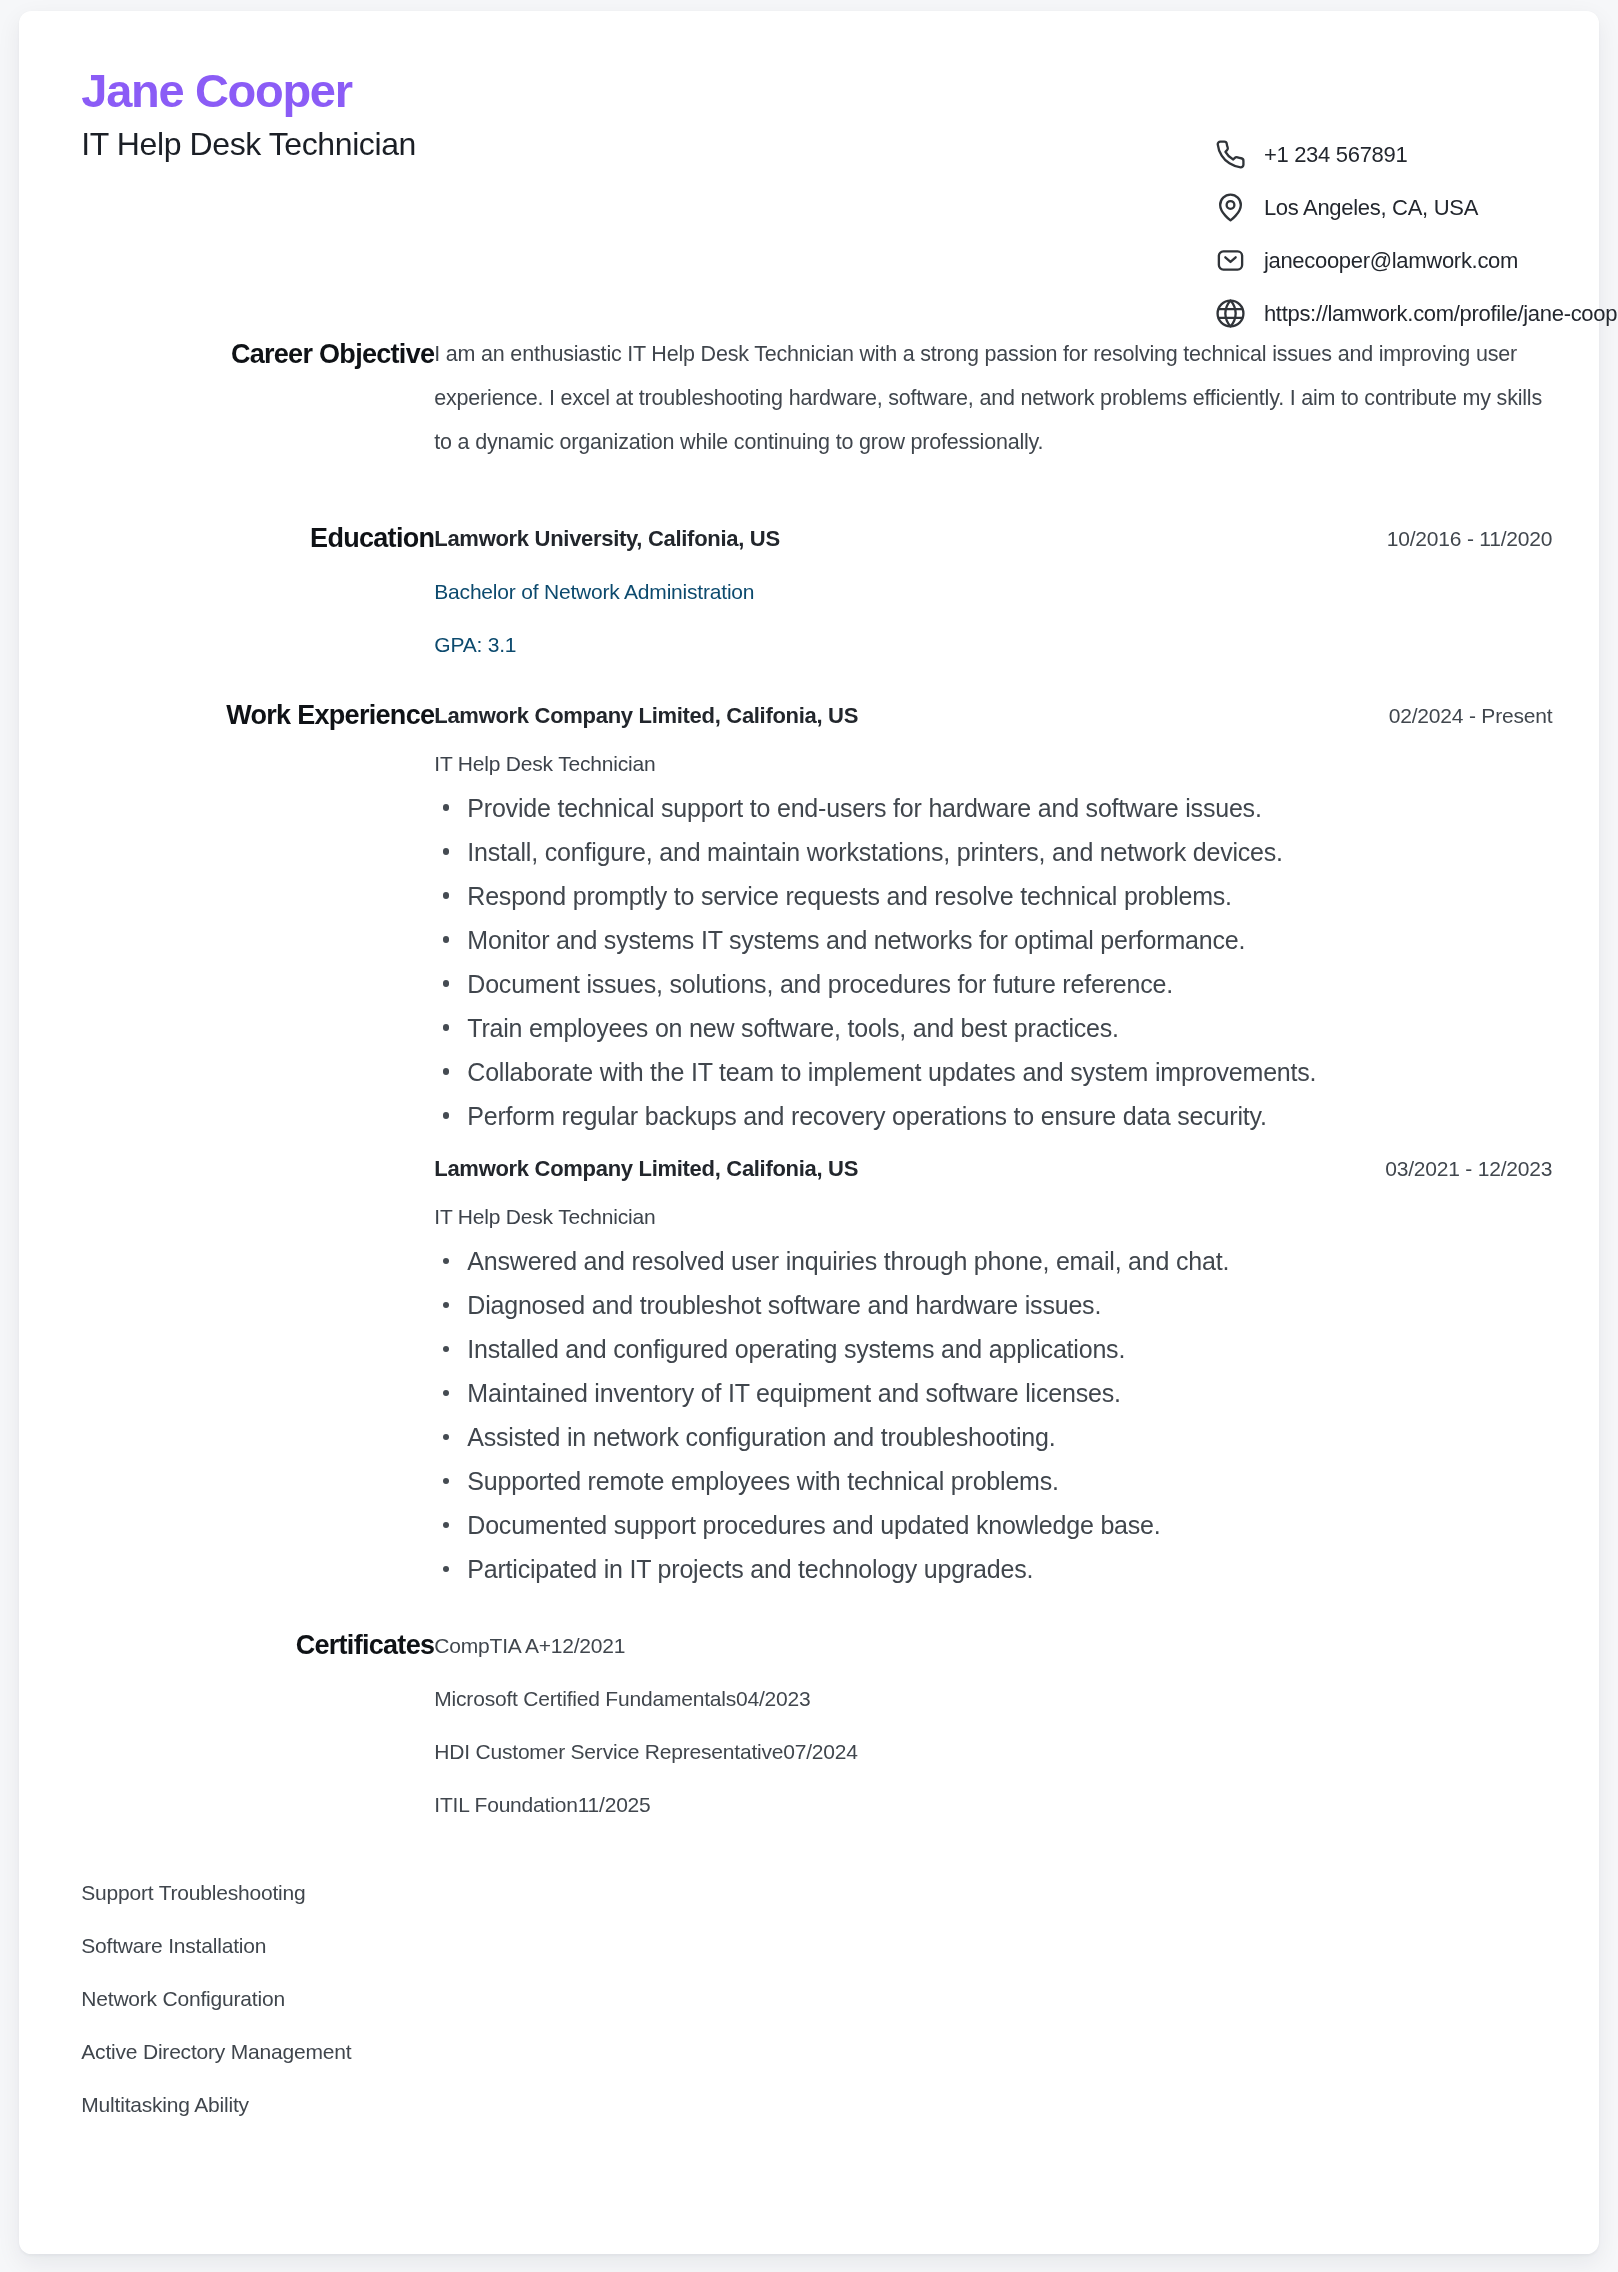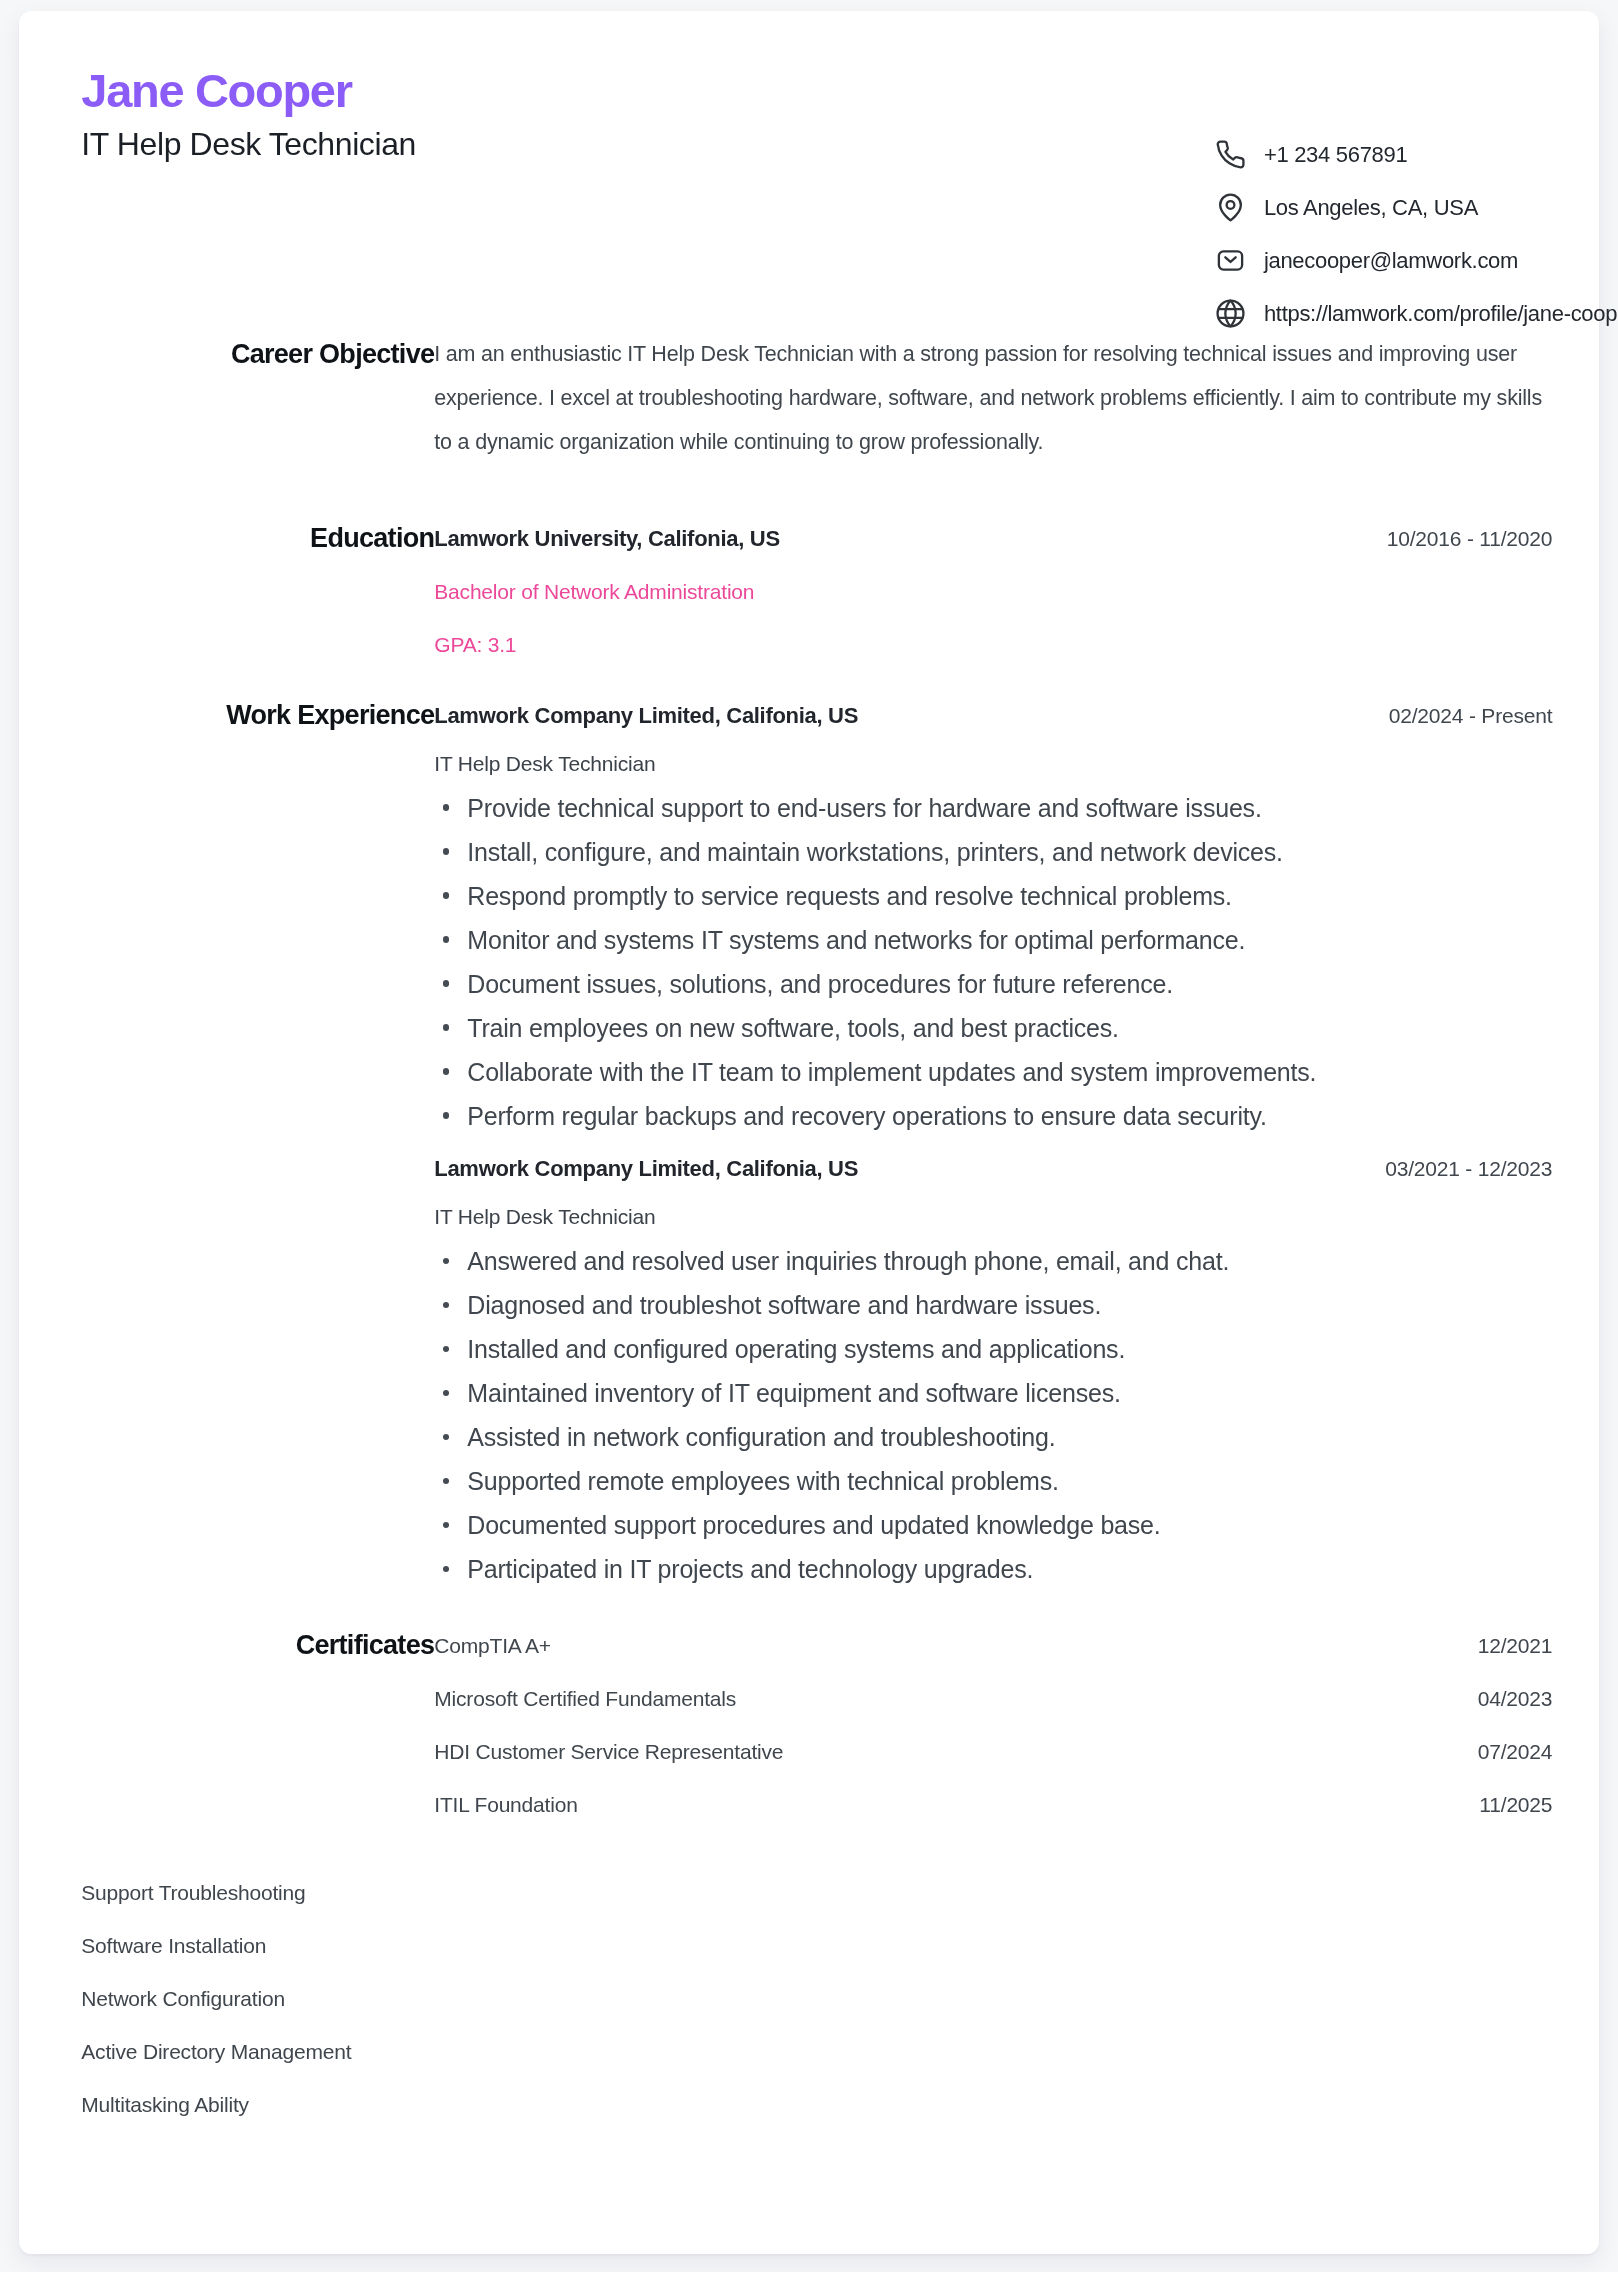--- a/index.html
+++ b/index.html
@@ -50,40 +50,40 @@
   }
   .section-body { flex: 1; min-width: 0; color: #40464d; }
   .lh50 { line-height: 44px; }
   .lh60 { line-height: 53px; }
 
   .objective-text { font-size: 21.5px; line-height: 44px; letter-spacing: -0.2px; color: #40464d; }
 
   .entry-head { display: flex; justify-content: space-between; align-items: center; line-height: 53px; }
   .entry-title { font-size: 22px; font-weight: 700; color: #22262c; letter-spacing: -0.3px; }
   .entry-date { font-size: 21px; color: #40464d; letter-spacing: -0.2px; white-space: nowrap; }
-  .plain-line { font-size: 21px; line-height: 53px; letter-spacing: -0.2px; color: #ec4899; }
+  .plain-line { font-size: 21px; line-height: 53px; letter-spacing: -0.2px; color: #0c4a6e; }
   .role-line { font-size: 21px; line-height: 44px; letter-spacing: -0.2px; color: #3c424a; }
 
   ul.bullets { margin: 0; padding: 0; list-style: none; }
   ul.bullets li {
     position: relative; padding-left: 33px;
     font-size: 25px; line-height: 44px; letter-spacing: -0.2px; color: #40464d;
   }
   ul.bullets li::before {
     content: ""; position: absolute; left: 8.8px; top: 18.5px;
     width: 6.2px; height: 6.2px; border-radius: 50%; background: #454b52;
   }
 
   .section.education    { margin-top: 48px; }
   .section.work         { margin-top: 17.6px; }
   .work-entry + .work-entry { margin-top: 4.4px; }
   .section.certificates { margin-top: 28px; }
   .section.skills       { margin-top: 35px; }
 
-  .cert-row { display: flex; justify-content: space-between; font-size: 21px; line-height: 53px; letter-spacing: -0.2px; color: #40464d; }
+  .cert-row { display: flex; font-size: 21px; line-height: 53px; letter-spacing: -0.2px; color: #40464d; }
   .skill-row { font-size: 21px; line-height: 53px; letter-spacing: -0.2px; color: #40464d; }
 </style>
 </head>
 <body>
 
 <div class="card">
 
   <div class="header">
     <div class="name">Jane Cooper</div>
     <div class="role-title">IT Help Desk Technician</div>

